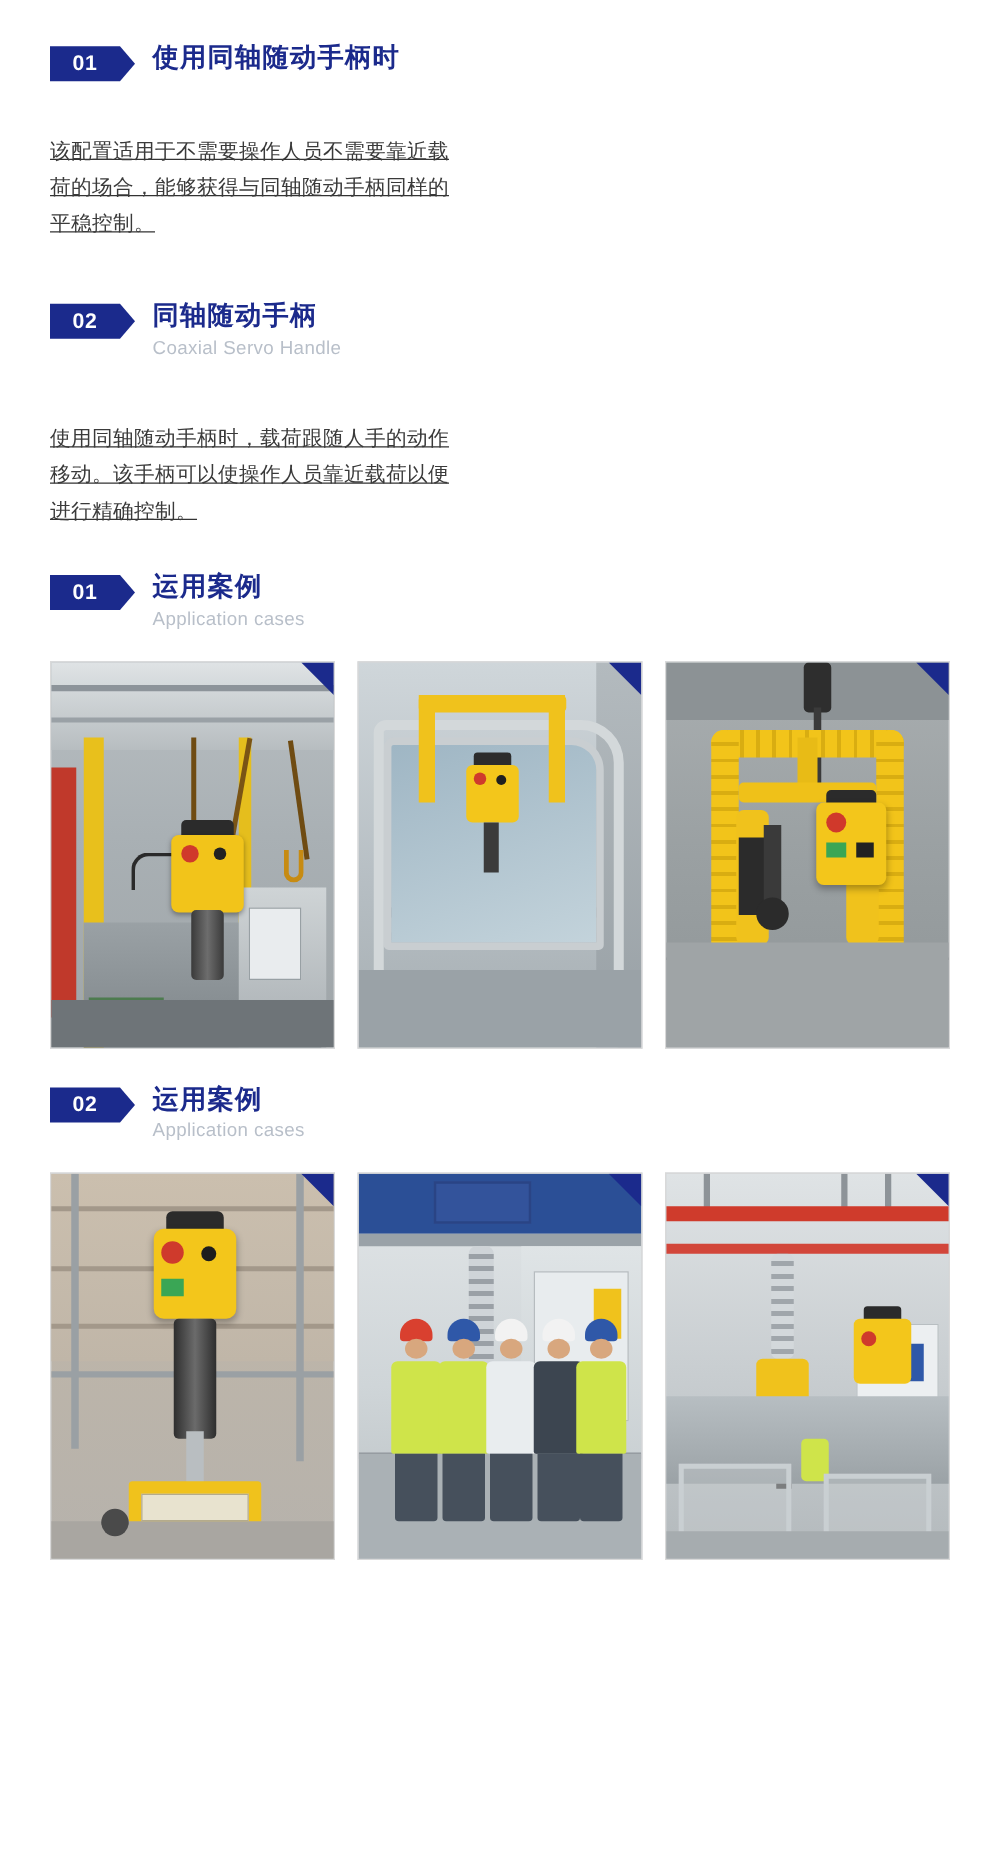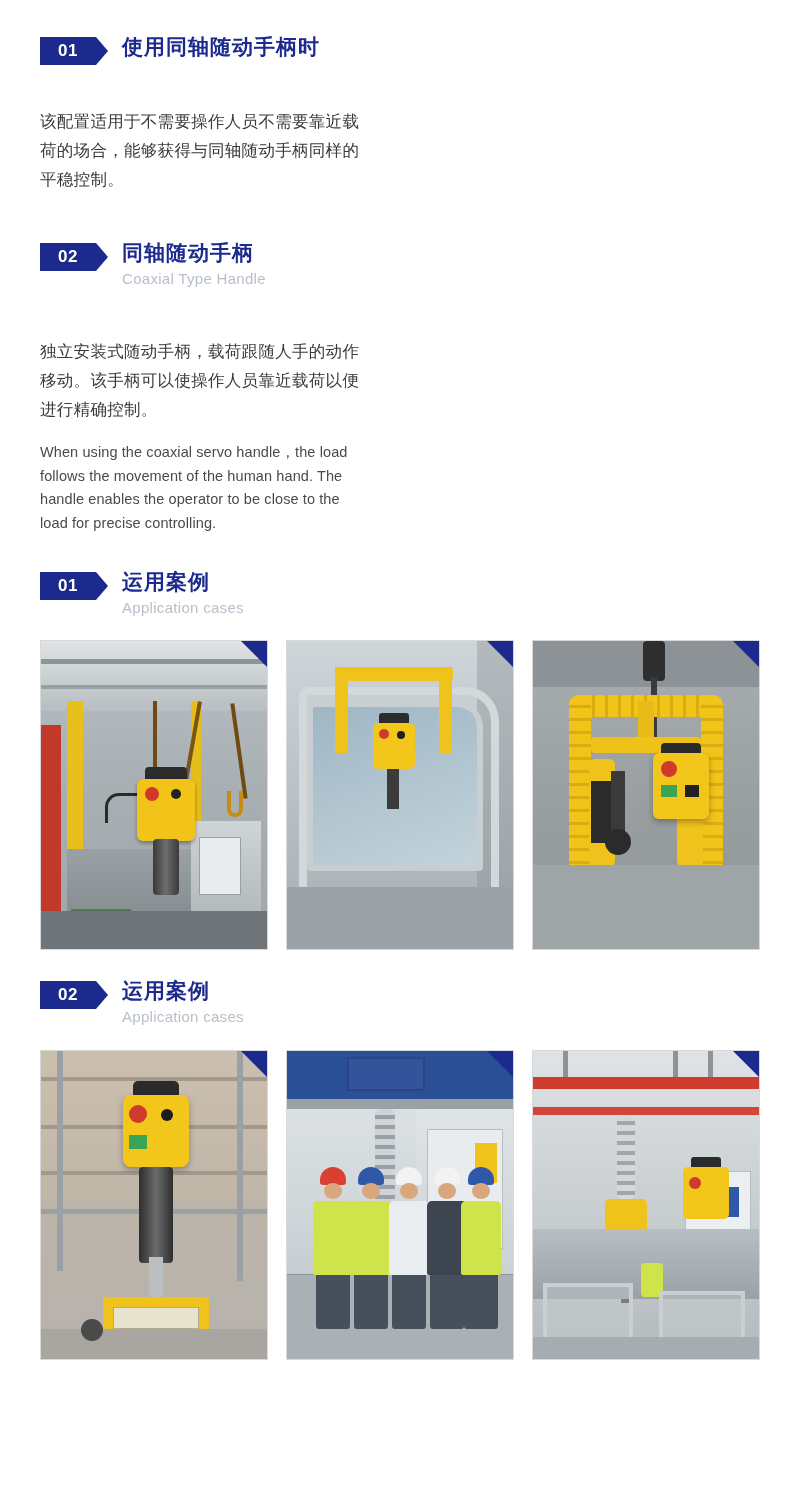--- a/index.html
+++ b/index.html
@@ -74,20 +74,21 @@
     letter-spacing: 0.3px;
     white-space: pre-line;
     margin-top: 2px;
     line-height: 1.35;
   }
 
   
   .body-block {
     margin-top: 34px;
     width: 320px;
+    text-decoration: underline;
   }
   .para-cn {
     font-size: 16.5px;
     line-height: 1.75;
     color: #3a3a3a;
     letter-spacing: 0.3px;
   }
   .para-en {
     font-size: 14.5px;
     line-height: 1.62;
@@ -283,27 +284,26 @@
   </div>
 
   <div class="body-block" style="margin-top:42px;">
     <div class="para-cn">该配置适用于不需要操作人员不需要靠近载荷的场合，能够获得与同轴随动手柄同样的平稳控制。</div>
   </div>
 
   <div class="heading" style="margin-top:46px;">
     <div class="badge">02</div>
     <div class="heading-text">
       <div class="heading-cn">同轴随动手柄</div>
-      <div class="heading-en">Coaxial Type Handle</div>
+      <div class="heading-en">Coaxial Servo Handle</div>
     </div>
   </div>
 
   <div class="body-block" style="margin-top:48px;">
-    <div class="para-cn">独立安装式随动手柄，载荷跟随人手的动作移动。该手柄可以使操作人员靠近载荷以便进行精确控制。</div>
-    <div class="para-en">When using the coaxial servo handle，the load follows the movement of the human hand. The handle enables the operator to be close to the load for precise controlling.</div>
+    <div class="para-cn">使用同轴随动手柄时，载荷跟随人手的动作移动。该手柄可以使操作人员靠近载荷以便进行精确控制。</div>
   </div>
 
   <div class="heading" style="margin-top:34px;">
     <div class="badge">01</div>
     <div class="heading-text">
       <div class="heading-cn">运用案例</div>
       <div class="heading-en">Application cases</div>
     </div>
   </div>
 

